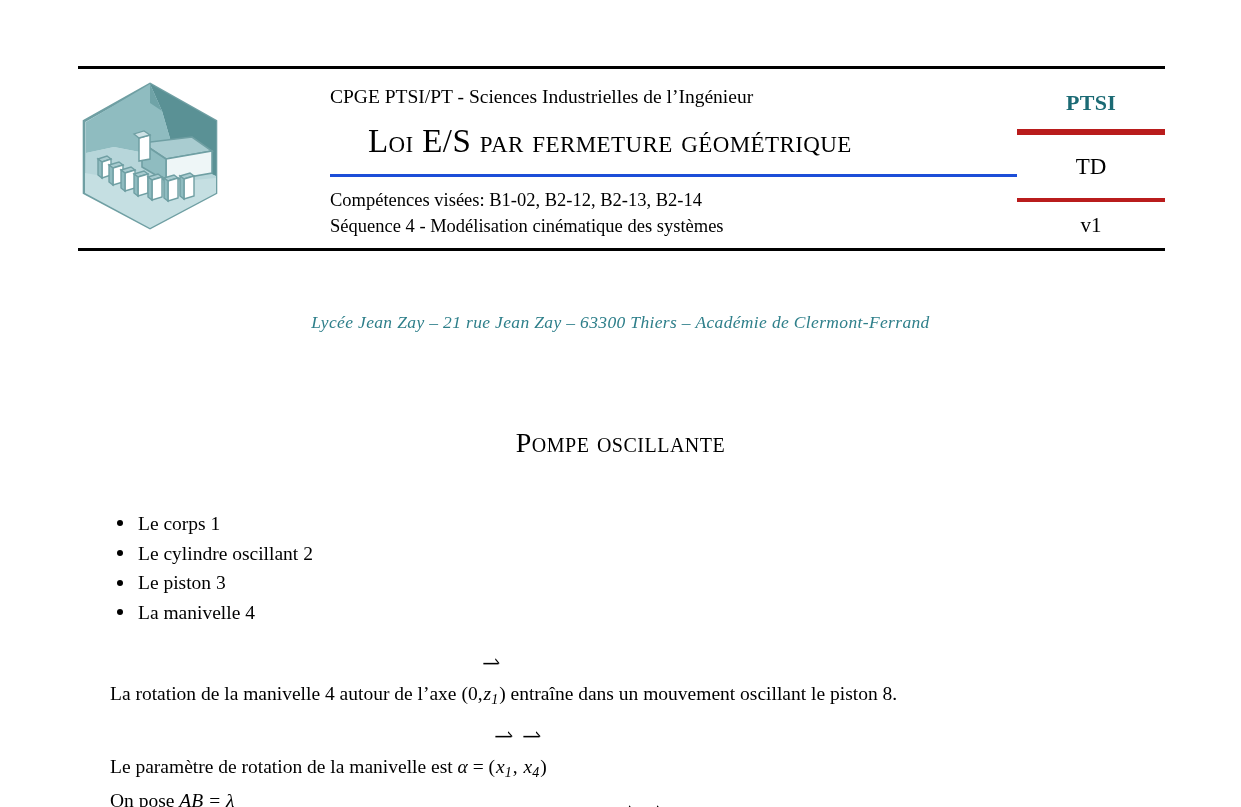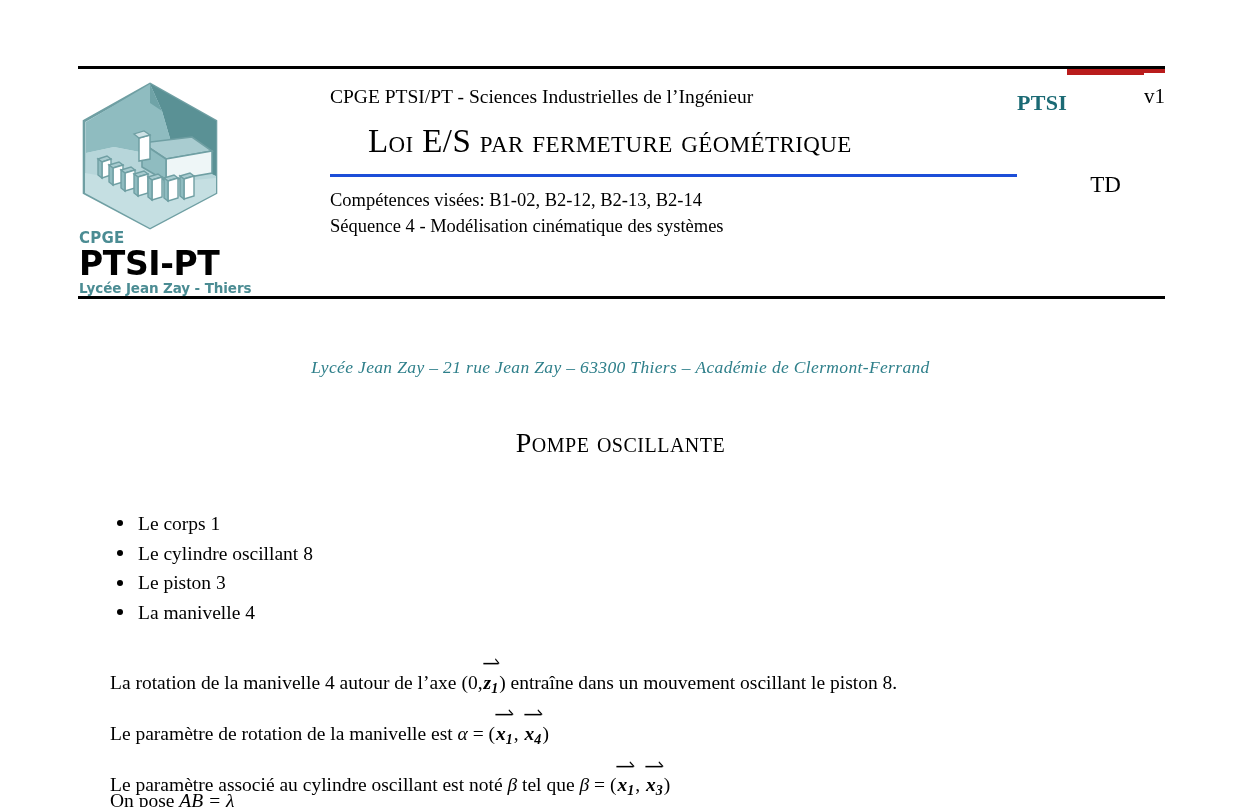--- a/index.html
+++ b/index.html
@@ -105,21 +105,21 @@
   .comp-line {
     font-size: 18.5px;
     line-height: 1.42;
   }
 
   
   .right-col {
     width: 148px;
     flex: 0 0 148px;
     display: flex;
-    flex-direction: row;
+    flex-direction: column;
     text-align: center;
   }
   .right-cell-1 {
     padding-top: 21px;
     padding-bottom: 13px;
   }
   .right-ptsi {
     color: #1b6a74;
     font-weight: 700;
     font-size: 22px;
@@ -148,21 +148,20 @@
   .address {
     position: absolute;
     left: 0;
     top: 312px;
     width: 1241px;
     text-align: center;
     color: #2e7f8a;
     font-style: italic;
     font-size: 17.5px;
     letter-spacing: 0.35px;
-    margin-top: 45px;
   }
 
   
   .section-title {
     position: absolute;
     left: 0;
     top: 427px;
     width: 1241px;
     text-align: center;
     font-size: 28px;
@@ -205,22 +204,21 @@
     line-height: 1.3;
   }
   .spacer-lg { height: 38px; }
   .spacer-md { height: 16px; }
 
   
   .vec {
     display: inline-block;
     position: relative;
     font-style: italic;
-    padding: 4px 1px;
-    font-weight: bold;
+    padding: 15px 1px;
   }
   .vec > .vec-bar {
     position: absolute;
     left: 0px;
     right: -1px;
     top: -0.42em;
     height: 0.52em;
     pointer-events: none;
   }
   .vec > .vec-bar svg { display: block; width: 100%; height: 100%; }
@@ -314,25 +312,20 @@
             <polygon points="84,97 94,94 98,97 88,100" fill="#a9ccd0"></polygon>
             <polygon points="88,100 98,97 98,117 88,120" fill="#ffffff"></polygon>
             <polygon points="84,97 88,100 88,120 84,117" fill="#8fbcc0"></polygon>
 
             <polygon points="100,95 110,92 114,95 104,98" fill="#a9ccd0"></polygon>
             <polygon points="104,98 114,95 114,115 104,118" fill="#ffffff"></polygon>
             <polygon points="100,95 104,98 104,118 100,115" fill="#8fbcc0"></polygon>
           </g>
         </svg>
       </div>
-      <div class="logo-text">
-        <div class="logo-cpge">CPGE</div>
-        <div class="logo-ptsipt">PTSI-PT</div>
-        <div class="logo-lycee">Lycée Jean Zay - Thiers</div>
-      </div>
     </div>
 
     <div class="center-col">
       <div class="center-top">
         <div class="subline">CPGE PTSI/PT - Sciences Industrielles de l’Ingénieur</div>
         <div class="maintitle">Loi E/S par fermeture géométrique</div>
       </div>
       <div class="center-bottom">
         <div class="comp-line">Compétences visées: B1-02, B2-12, B2-13, B2-14</div>
         <div class="comp-line">Séquence 4 - Modélisation cinématique des systèmes</div>
@@ -358,21 +351,21 @@
 
 <div class="address">Lycée Jean Zay – 21 rue Jean Zay – 63300 Thiers – Académie de Clermont-Ferrand</div>
 
 <div class="section-title">Pompe oscillante</div>
 
 <div class="content">
 
 
   <ul class="bullets">
     <li><span class="bullet-dot"></span><span>Le corps 1</span></li>
-    <li><span class="bullet-dot"></span><span>Le cylindre oscillant 8</span></li>
+    <li><span class="bullet-dot"></span><span>Le cylindre oscillant 2</span></li>
     <li><span class="bullet-dot"></span><span>Le piston 3</span></li>
     <li><span class="bullet-dot"></span><span>La manivelle 4</span></li>
   </ul>
 
   <div class="spacer-lg"></div>
 
   <p class="para-math">
     <span>La rotation de la manivelle 4 autour de l’axe (0,</span><span class="vec"><span class="vec-bar">
           <svg viewBox="0 0 100 26" preserveAspectRatio="none">
             <line x1="2" y1="17" x2="88" y2="17" stroke="#000" stroke-width="4"></line>

